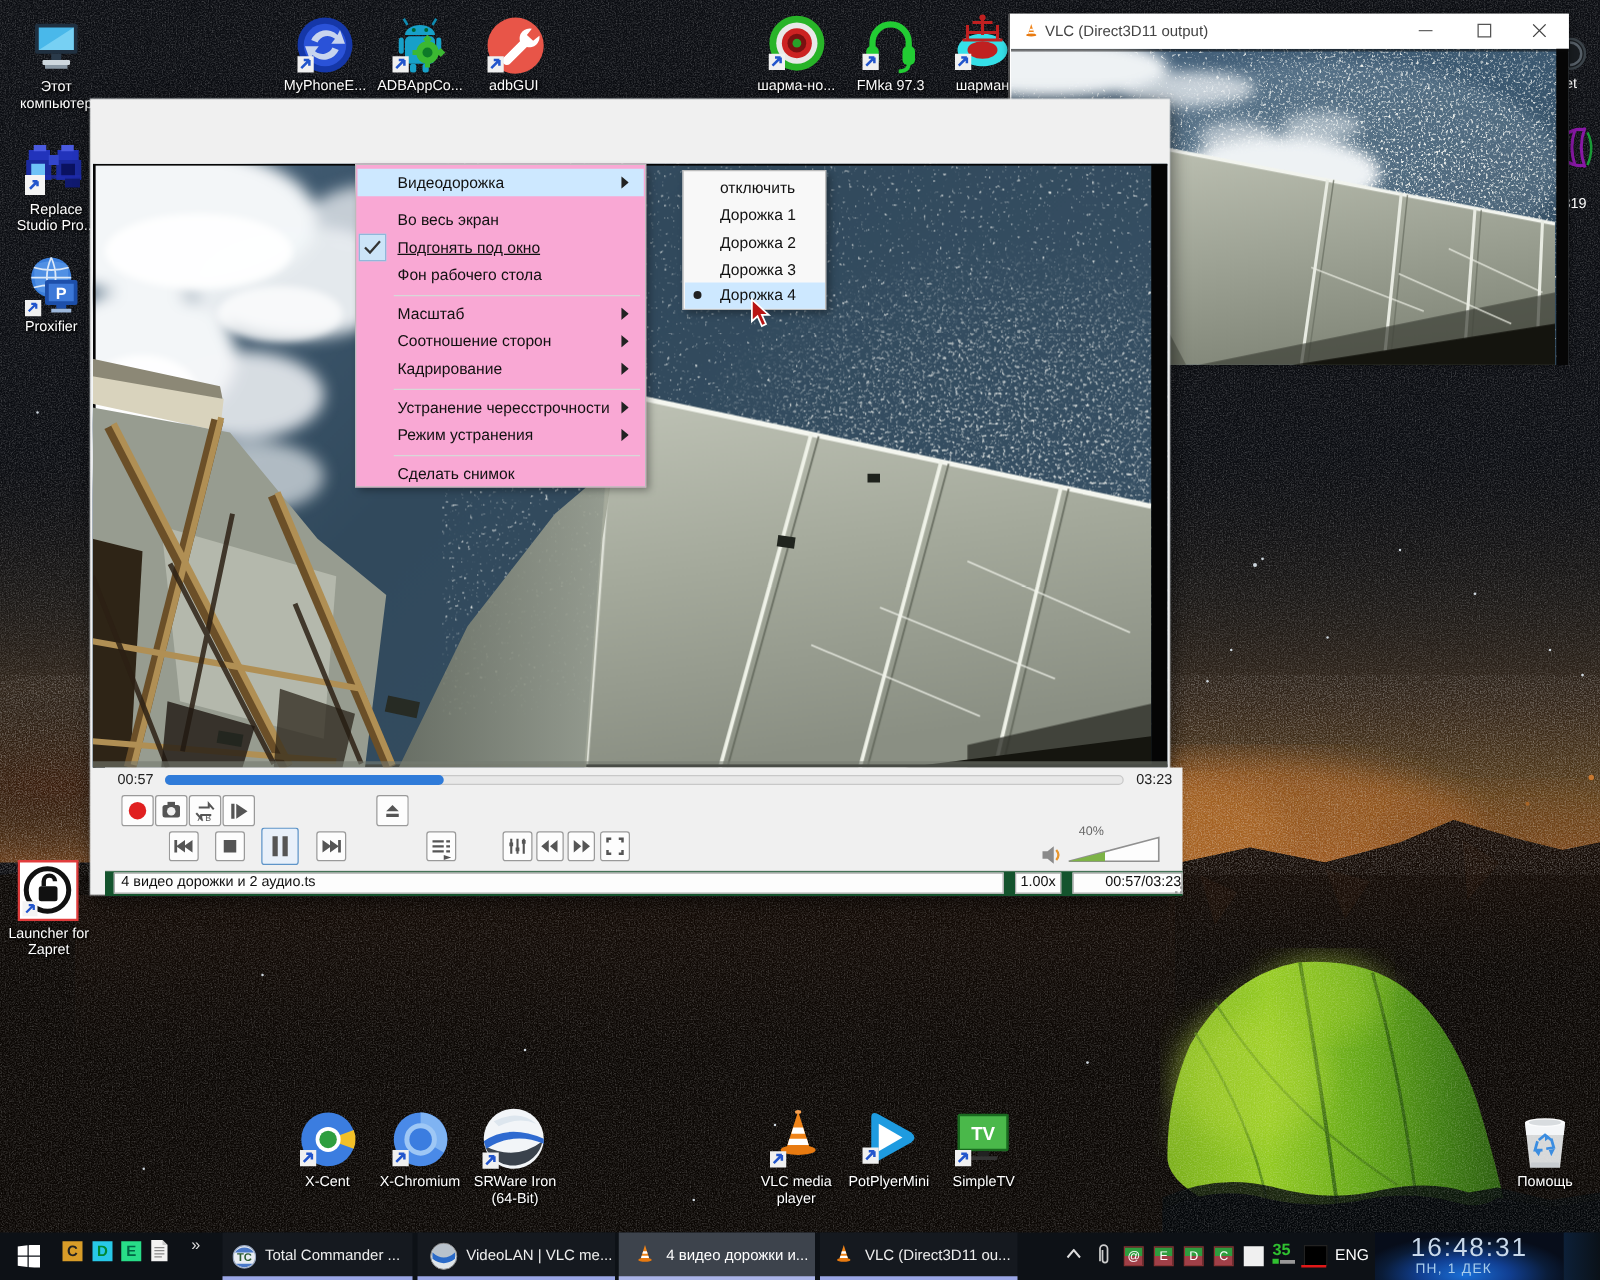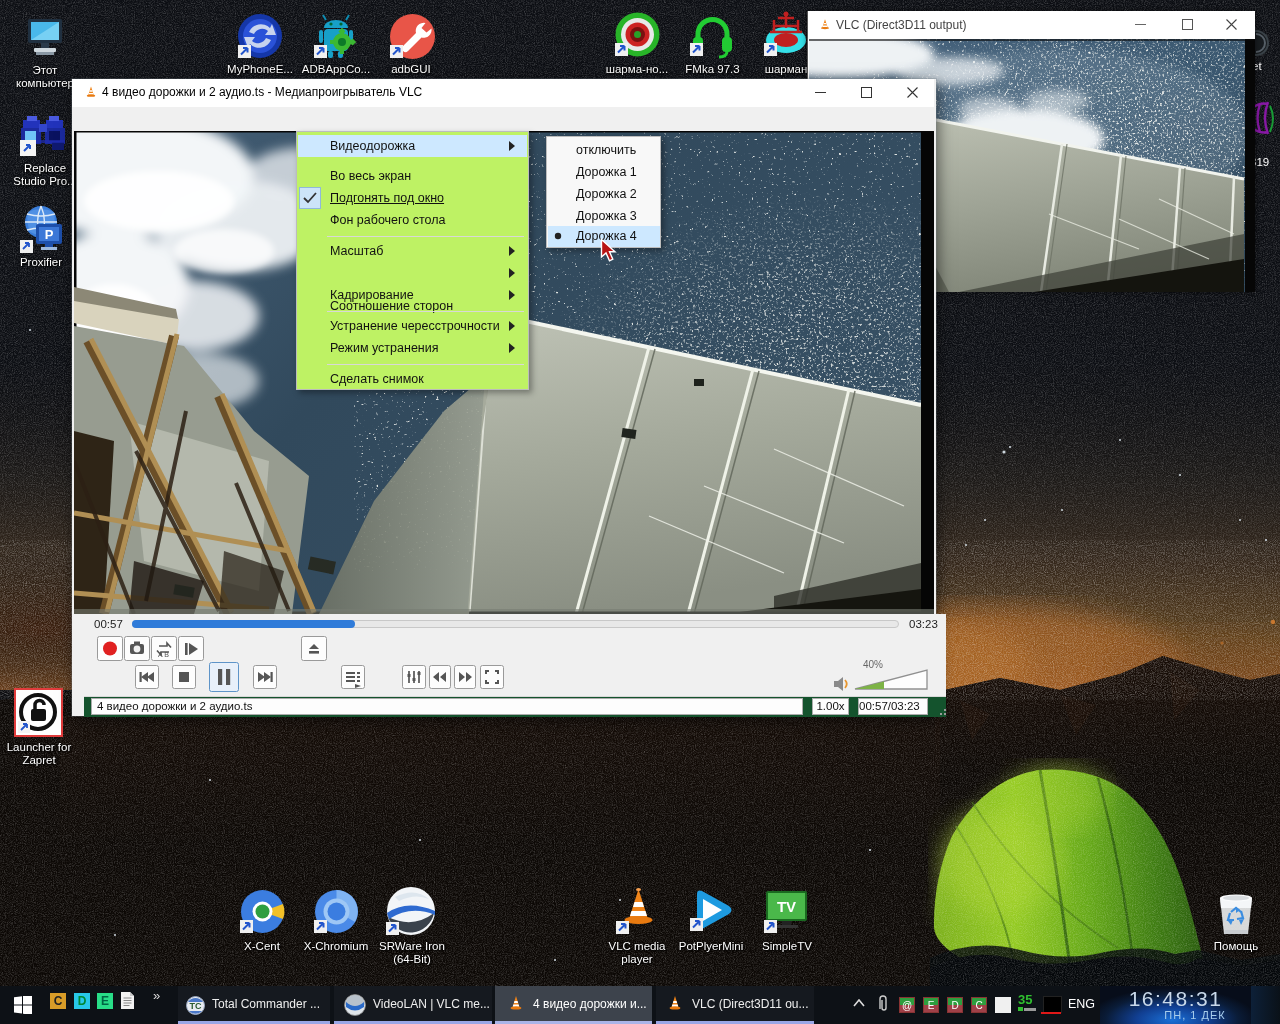--- a/index.html
+++ b/index.html
@@ -418,34 +418,20 @@
       <g stroke="#eef0e6" stroke-width="1.3" opacity="0.75">
         <path d="M240,175 L330,210 M310,180 L400,220 M350,160 L425,195"></path>
       </g>
       <rect x="436" y="0" width="10" height="253" fill="#060606"></rect>
       <rect x="0" y="0" width="446" height="2" fill="#0a0a0a" opacity="0.6"></rect>
     </svg>
   </div>
 
   <div id="win1" class="abs" style="left:72px;top:79px;width:864px;height:637px;background:#f0f0f0;box-shadow:0 0 0 1px rgba(120,130,140,0.25),2px 4px 14px rgba(0,0,0,0.55);">
 
-    <div class="abs" style="left:0;top:0;width:862px;height:28px;background:#fff;">
-      <svg class="abs" style="left:12px;top:6px" width="14" height="16" viewBox="0 0 47 52">
-        <path d="M23.5 4 L33 34 H14 Z" fill="#f08419"></path>
-          <path d="M19.5 17 h8 l1.5 5 h-11 Z" fill="#fff"></path>
-          <path d="M16.5 26 h14 l1.5 5 h-17 Z" fill="#fff"></path>
-          <ellipse cx="23.5" cy="35" rx="14" ry="4" fill="#e87a10"></ellipse>
-      </svg>
-      <div class="abs" style="left:30px;top:6px;font-size:12px;color:#000;">4 видео дорожки и 2 аудио.ts - Медиапроигрыватель VLC</div>
-      <div class="abs" style="left:743px;top:13px;width:11px;height:1px;background:#333;"></div>
-      <div class="abs" style="left:789px;top:8px;width:9px;height:9px;border:1px solid #333;"></div>
-      <svg class="abs" style="left:835px;top:8px" width="11" height="11">
-          <path d="M0.5 0.5 L10.5 10.5 M10.5 0.5 L0.5 10.5" stroke="#333" stroke-width="1.1"></path>
-        </svg>
-    </div>
 
 
     <svg class="abs" style="left:2px;top:52px" width="860" height="483" viewBox="0 0 860 483">
       <defs>
         <linearGradient id="oc1" x1="0" y1="0" x2="1" y2="0.55">
           <stop offset="0" stop-color="#47627a"></stop>
             <stop offset="0.45" stop-color="#31495c"></stop>
             <stop offset="1" stop-color="#375064"></stop>
         </linearGradient>
         <linearGradient id="pan1" x1="0" y1="0" x2="0.22" y2="1">
@@ -654,52 +640,52 @@
             <path d="M0 4 h4 l5 -4 v14 l-5 -4 h-4 Z" fill="#8a8a8a"></path>
         <path d="M11 3 q3.5 4 0 8" stroke="#e8962e" stroke-width="1.8" fill="none"></path>
           </g>
         <path d="M28 33 L100 14 L100 33 Z" fill="#fdfdfd" stroke="#909090" stroke-width="1.3"></path>
         <path d="M28 33 L57 25.5 L57 33 Z" fill="#7db346"></path>
       </svg>
 
       <div class="abs" style="left:0;top:82px;width:862px;height:20px;background:#14532d;border-top:1px solid #d8d8d8;">
         <div class="abs" style="left:7px;top:1px;width:712px;height:17px;background:#fdfdfd;border:1px solid #ababab;box-sizing:border-box;font-size:11.5px;color:#111;padding:1px 0 0 5px;">4 видео дорожки и 2 аудио.ts</div>
         <div class="abs" style="left:728px;top:1px;width:37px;height:17px;background:#fdfdfd;border:1px solid #ababab;box-sizing:border-box;font-size:11.5px;color:#111;text-align:center;padding-top:1px;">1.00x</div>
-        <div class="abs" style="left:774px;top:1px;width:70px;height:17px;background:#fdfdfd;border:1px solid #ababab;box-sizing:border-box;font-size:11.5px;color:#111;text-align:left;padding-top:1px;">00:57/03:23</div>
+        <div class="abs" style="left:774px;top:1px;width:88px;height:17px;background:#fdfdfd;border:1px solid #ababab;box-sizing:border-box;font-size:11.5px;color:#111;text-align:right;padding-top:1px;">00:57/03:23</div>
         <svg class="abs" style="left:856px;top:12px" width="6" height="6">
             <g fill="#999">
               <rect x="4" y="0" width="2" height="2"></rect>
               <rect x="4" y="4" width="2" height="2"></rect>
               <rect x="0" y="4" width="2" height="2"></rect>
             </g>
           </svg>
       </div>
     </div>
   </div>
 
   <div id="menus" style="font-size:12.5px;color:#111;">
-    <div class="abs" style="left:296px;top:131px;width:233px;height:259px;background:#bef264;border:1px solid #bcbcbc;box-sizing:border-box;box-shadow:3px 3px 6px rgba(0,0,0,0.35);text-align:center;">
+    <div class="abs" style="left:284px;top:131px;width:233px;height:259px;background:#f9a8d4;border:1px solid #bcbcbc;box-sizing:border-box;box-shadow:3px 3px 6px rgba(0,0,0,0.35);text-align:center;">
       <div class="abs" style="left:1px;top:3px;width:229px;height:22px;background:#cde8ff;"></div>
       <div class="abs" style="left:33px;top:7px;">Видеодорожка</div>
       <svg class="abs" style="left:212px;top:9px" width="6" height="10">
           <path d="M0 0 L6 5 L0 10 Z" fill="#222"></path>
         </svg>
       <div class="abs" style="left:33px;top:37px;">Во весь экран</div>
       <div class="abs" style="left:2px;top:55px;width:22px;height:22px;background:#cce4f8;border:1px solid #90b8da;box-sizing:border-box;"></div>
       <svg class="abs" style="left:6px;top:60px" width="14" height="12">
           <path d="M1 6 L5 10 L13 1" stroke="#333" stroke-width="1.8" fill="none"></path>
         </svg>
       <div class="abs" style="left:33px;top:59px;text-decoration:underline;">Подгонять под окно</div>
       <div class="abs" style="left:33px;top:81px;">Фон рабочего стола</div>
       <div class="abs" style="left:30px;top:104px;width:197px;height:1px;background:#d8d8d8;"></div>
       <div class="abs" style="left:33px;top:112px;">Масштаб</div>
       <svg class="abs" style="left:212px;top:114px" width="6" height="10">
           <path d="M0 0 L6 5 L0 10 Z" fill="#222"></path>
         </svg>
-      <div class="abs" style="left:33px;top:134px;margin-top:33px;">Соотношение сторон</div>
+      <div class="abs" style="left:33px;top:134px;">Соотношение сторон</div>
       <svg class="abs" style="left:212px;top:136px" width="6" height="10">
           <path d="M0 0 L6 5 L0 10 Z" fill="#222"></path>
         </svg>
       <div class="abs" style="left:33px;top:156px;">Кадрирование</div>
       <svg class="abs" style="left:212px;top:158px" width="6" height="10">
           <path d="M0 0 L6 5 L0 10 Z" fill="#222"></path>
         </svg>
       <div class="abs" style="left:30px;top:179px;width:197px;height:1px;background:#d8d8d8;"></div>
       <div class="abs" style="left:33px;top:187px;">Устранение чересстрочности</div>
       <svg class="abs" style="left:212px;top:189px" width="6" height="10">
@@ -800,17 +786,17 @@
     <div class="abs" style="left:995px;top:11px;width:16px;height:16px;background:#f0f0f0;"></div>
     <div class="abs" style="left:1018px;top:6px;color:#30c030;font-size:13px;font-weight:bold;">35</div>
     <div class="abs" style="left:1018px;top:21px;width:5px;height:4px;background:#30c030;"></div>
     <div class="abs" style="left:1024px;top:22px;width:12px;height:3px;background:#999;"></div>
     <div class="abs" style="left:1043px;top:10px;width:17px;height:15px;background:#000;border:1px solid #222;"></div>
     <div class="abs" style="left:1041px;top:26px;width:20px;height:2px;background:#e01818;"></div>
     <div class="abs" style="left:1068px;top:11px;color:#fff;font-size:12.5px;">ENG</div>
 
     <div class="abs" style="left:1100px;top:0;width:151px;height:38px;background:radial-gradient(ellipse 85px 32px at 72px 34px,#1a6fd6 0%,#113f92 42%,#0a1c38 78%,#070d1a 100%);overflow:hidden;">
       <div class="abs" style="left:0px;top:1px;width:151px;text-align:center;font-size:21px;color:#c9d9ea;letter-spacing:1.5px;">16:48:31</div>
-      <div class="abs" style="left:0px;top:23px;width:126px;text-align:center;font-size:11px;color:#a8cdec;letter-spacing:1px;margin-left:32px;">ПН, 1 ДЕК</div>
+      <div class="abs" style="left:0px;top:23px;width:126px;text-align:center;font-size:11px;color:#a8cdec;letter-spacing:1px;">ПН, 1 ДЕК</div>
     </div>
     <div class="abs" style="left:1251px;top:0;width:29px;height:38px;background:linear-gradient(90deg,#0d2038,#0a1118);"></div>
   </div>
 </div>
 
 </body></html>

